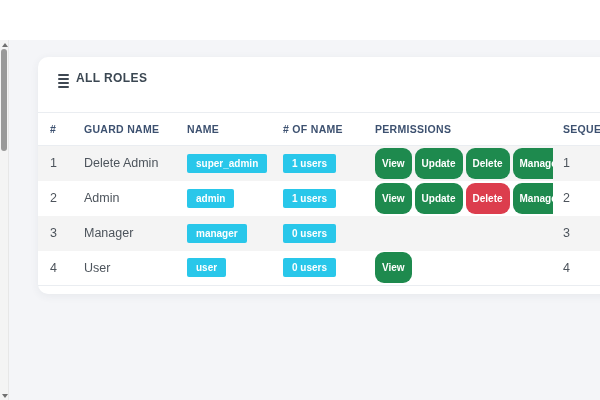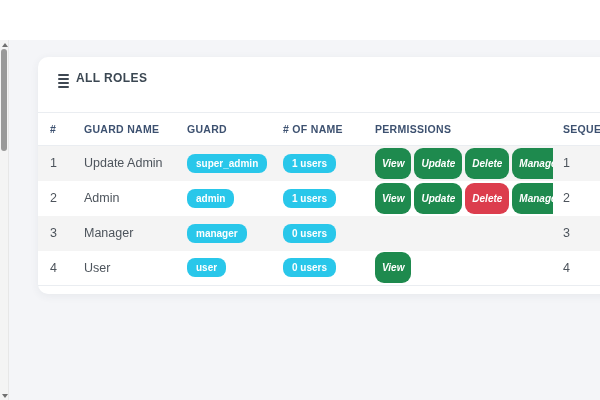--- a/index.html
+++ b/index.html
@@ -36,23 +36,23 @@
   tbody tr:last-child td{border-bottom:1px solid var(--border);}
   .card-footer-pad{height:8px;}
   th.c1,td.c1{width:36px;}
   th.c2,td.c2{width:103px;}
   th.c3,td.c3{width:96px;}
   th.c4,td.c4{width:92px;}
   th.c5,td.c5{width:188px;}
   th.c6,td.c6{width:145px;}
   th.c1{padding-left:12px;} td.c1{padding-left:12px;}
   .badge-cyan{display:inline-block;background:var(--cyan);color:#fff;font-size:10px;font-weight:700;
-              padding:4px 9px;border-radius:8px;line-height:1.1;}
+              padding:4px 9px;border-radius:2px;line-height:1.1;}
   .perm{display:inline-block;color:#fff;font-size:10px;font-weight:700;padding:10px 7px;
-        border-radius:9px;line-height:1.1;margin-right:3px;font-style:italic;}
+        border-radius:9px;line-height:1.1;margin-right:3px;}
   .perm.green{background:var(--green);}
   .perm.red{background:var(--red);}
 </style>
 </head>
 <body>
 
 <div class="screen">
   <div class="topbar"></div>
 
   <div class="scrollbar">
@@ -74,30 +74,30 @@
             <i></i>
             <i></i>
           </span>
         <span class="card-title">ALL ROLES</span>
       </div>
       <table>
         <thead>
           <tr>
             <th class="c1">#</th>
             <th class="c2">GUARD NAME</th>
-            <th class="c3">GUARD</th>
+            <th class="c3">NAME</th>
             <th class="c4"># OF NAME</th>
             <th class="c5">PERMISSIONS</th>
             <th class="c6">SEQUENCE</th>
           </tr>
         </thead>
         <tbody id="rows">
             <tr>
               <td class="c1">1</td>
-              <td class="c2">Update Admin</td>
+              <td class="c2">Delete Admin</td>
               <td class="c3"><span class="badge-cyan">super_admin</span></td>
               <td class="c4"><span class="badge-cyan">1 users</span></td>
               <td class="c5"><span class="perm green">View</span><span class="perm green">Update</span><span class="perm green">Delete</span><span class="perm green">Manage</span></td>
               <td class="c6">1</td>
             </tr>
             <tr>
               <td class="c1">2</td>
               <td class="c2">Admin</td>
               <td class="c3"><span class="badge-cyan">admin</span></td>
               <td class="c4"><span class="badge-cyan">1 users</span></td>

